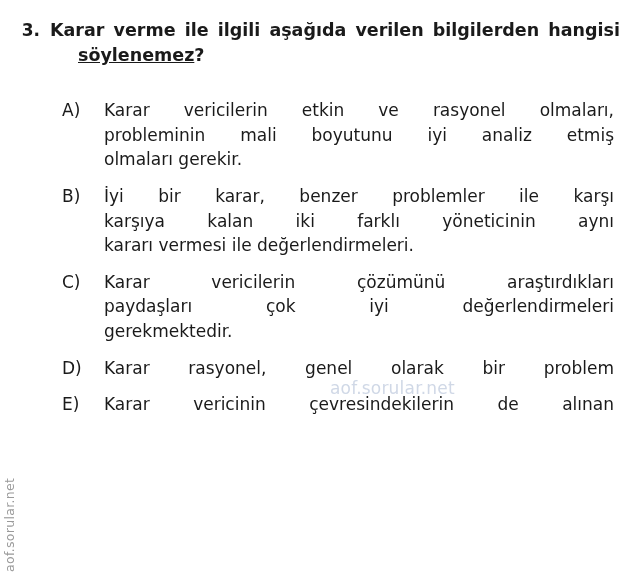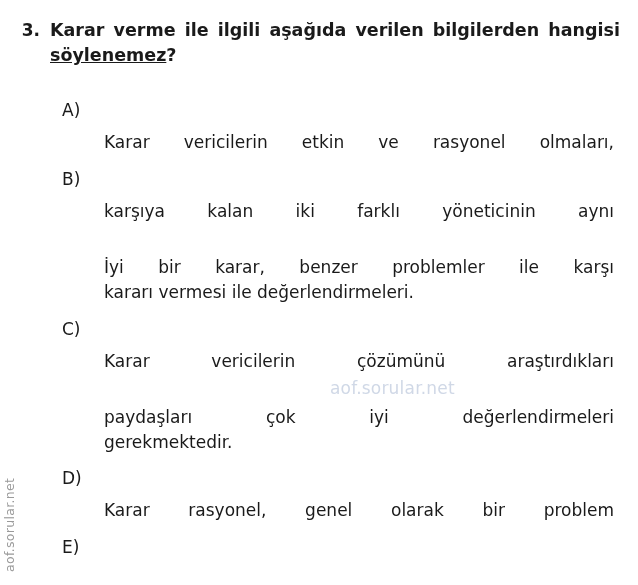--- a/index.html
+++ b/index.html
@@ -71,20 +71,21 @@
   .q-text {
     flex: 1;
     font-size: 17.5px;
     font-weight: bold;
     line-height: 1.42;
     text-align: justify;
     text-justify: inter-word;
   }
   .q-text .underline {
     text-decoration: underline;
+    margin-left: 28px;
   }
 
   .options {
     position: absolute;
     left: 62px;
     top: 98px;
     width: 552px;
   }
   .option {
     display: flex;
@@ -105,49 +106,50 @@
     text-justify: inter-word;
   }
   
   .opt-text span.line {
     display: block;
   }
   .opt-text span.just {
     display: block;
     text-align: justify;
     text-align-last: justify;
-    margin-top: 32px;
   }
 </style>
 </head>
 <body>
 
 <div class="page">
 
   <div class="side-watermark">aof.sorular.net</div>
 
   <div class="question-block">
     <div class="q-number">3.</div>
     <div class="q-text"><span>Karar verme ile ilgili aşağıda verilen bilgilerden hangisi </span><span class="underline">söylenemez</span><span>?</span></div>
   </div>
 
   <div class="options">
 
     <div class="option">
       <div class="opt-letter">A)</div>
       <div class="opt-text">
         <span class="just">Karar vericilerin etkin ve rasyonel olmaları,</span>
+        <span class="just">probleminin mali boyutunu iyi analiz etmiş</span>
+        <span class="line">olmaları gerekir.</span>
       </div>
     </div>
 
     <div class="option">
       <div class="opt-letter">B)</div>
       <div class="opt-text">
+        <span class="just">İyi bir karar, benzer problemler ile karşı</span>
         <span class="just">karşıya kalan iki farklı yöneticinin aynı</span>
-        <span class="just">İyi bir karar, benzer problemler ile karşı</span>
         <span class="line">kararı vermesi ile değerlendirmeleri.</span>
       </div>
     </div>
 
     <div class="option">
       <div class="opt-letter">C)</div>
       <div class="opt-text">
         <span class="just">Karar vericilerin çözümünü araştırdıkları</span>
         <span class="just">paydaşları çok iyi değerlendirmeleri</span>
         <span class="line">gerekmektedir.</span>
@@ -157,20 +159,21 @@
     <div class="option">
       <div class="opt-letter">D)</div>
       <div class="opt-text">
         <span class="just">Karar rasyonel, genel olarak bir problem</span>
       </div>
     </div>
 
     <div class="option">
       <div class="opt-letter">E)</div>
       <div class="opt-text">
+        <span class="just">Karar vericinin çevresindekilerin de alınan</span>
       </div>
     </div>
 
   </div>
 
   <div class="center-watermark">aof.sorular.net</div>
 
 </div>
 
 </body></html>

